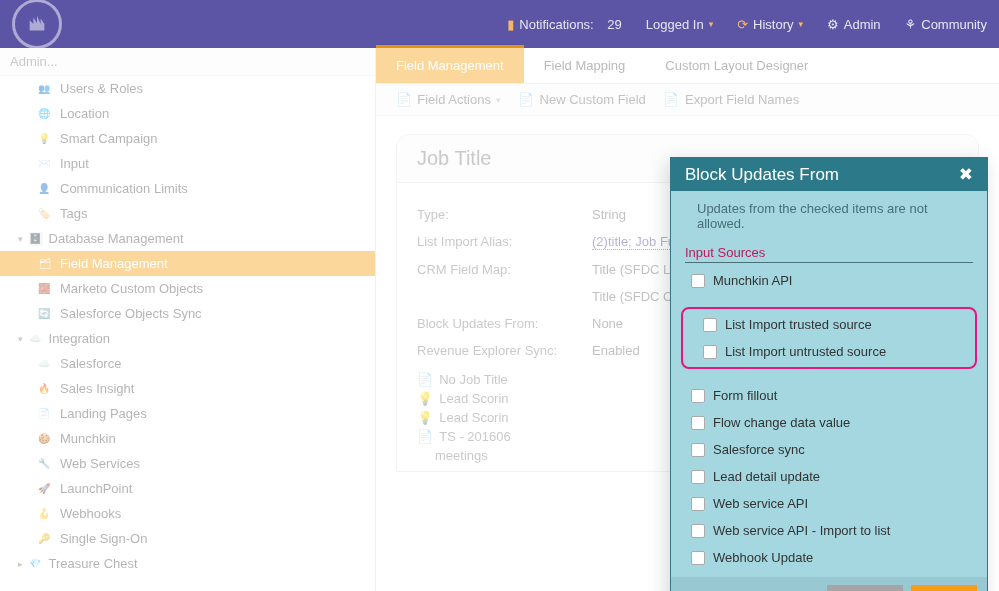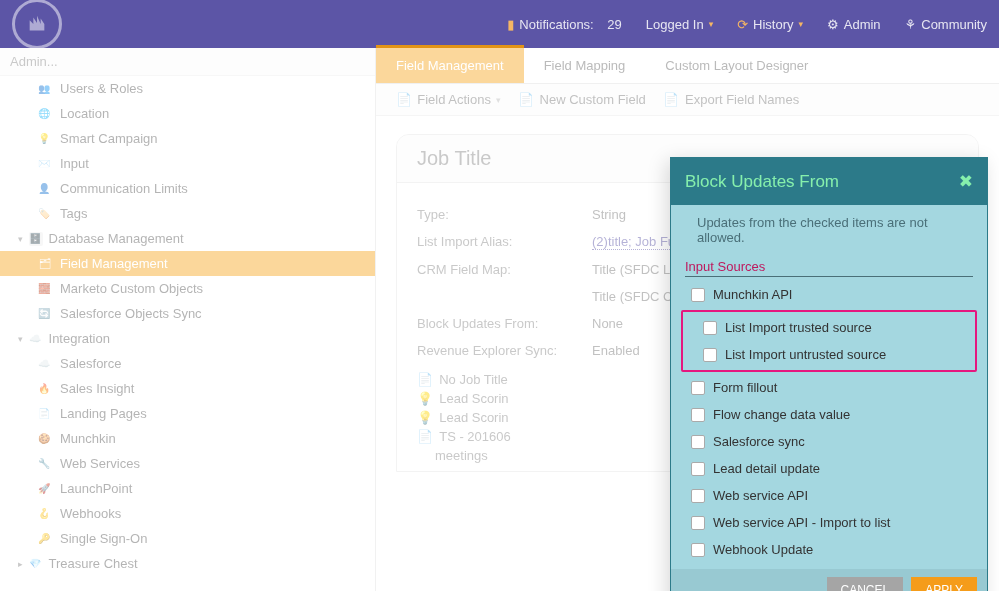--- a/index.html
+++ b/index.html
@@ -24,26 +24,26 @@
 .tool{display:flex;align-items:center;gap:5px;cursor:pointer}
 .panel{margin:18px 20px;border:1px solid #e5e5e5;border-radius:13px 13px 0 0;overflow:hidden}
 .panel-head{padding:12px 20px;font-size:20px;color:#888;background:#fafafa;border-bottom:1px solid #e5e5e5}
 .kv{display:flex;padding:6px 20px}
 .kv .k{width:175px;color:#888}
 .kv .v{color:#777}
 .kv .v.link{color:#5C55A6;border-bottom:1px dotted #5C55A6}
 .used-row{display:flex;align-items:center;gap:6px;padding:2px 0;color:#888}
 .scrim{position:absolute;inset:0;background:rgba(255,255,255,.55);pointer-events:none}
 .modal{position:absolute;left:670px;top:109px;width:316px;background:#A4D7E0;border:1px solid #2C7A89;box-shadow:-4px 4px 18px rgba(0,0,0,.15)}
-.modal-head{background:#2C7A89;color:#86efac;padding:13px 14px;display:flex;align-items:center;justify-content:space-between;font-size:17px}
+.modal-head{background:#2C7A89;color:#ffffff;padding:6px 14px;display:flex;align-items:center;justify-content:space-between;font-size:17px}
 .modal-desc{padding:10px 26px;color:#4a6f78;font-size:13px}
 .modal-section{margin:4px 14px;border-bottom:1px solid #4a6f78;color:#be185d;padding-bottom:2px}
 .chk-row{display:flex;align-items:center;gap:8px;padding:6px 20px;color:#333}
 .chk{width:12px;height:12px;background:#fff;border:1px solid #aaa;border-radius:2px}
-.highlight{border:2px solid #E5177E;margin:2px 10px;padding:2px 0;border-radius:2px}
+.highlight{border:2px solid #E5177E;margin:13px 10px;padding:2px 0;border-radius:8px}
 .modal-foot{background:#98C9D2;display:flex;justify-content:flex-end;gap:8px;padding:8px 10px;margin-top:6px}
 .btn{padding:6px 14px;font-size:12px;color:#fff;cursor:pointer;border:none}
 .btn.cancel{background:#A5A5A5}
 .btn.apply{background:#F59C1A}
 </style>
 </head>
 <body>
 
 <div class="topbar">
   <div class="logo">

